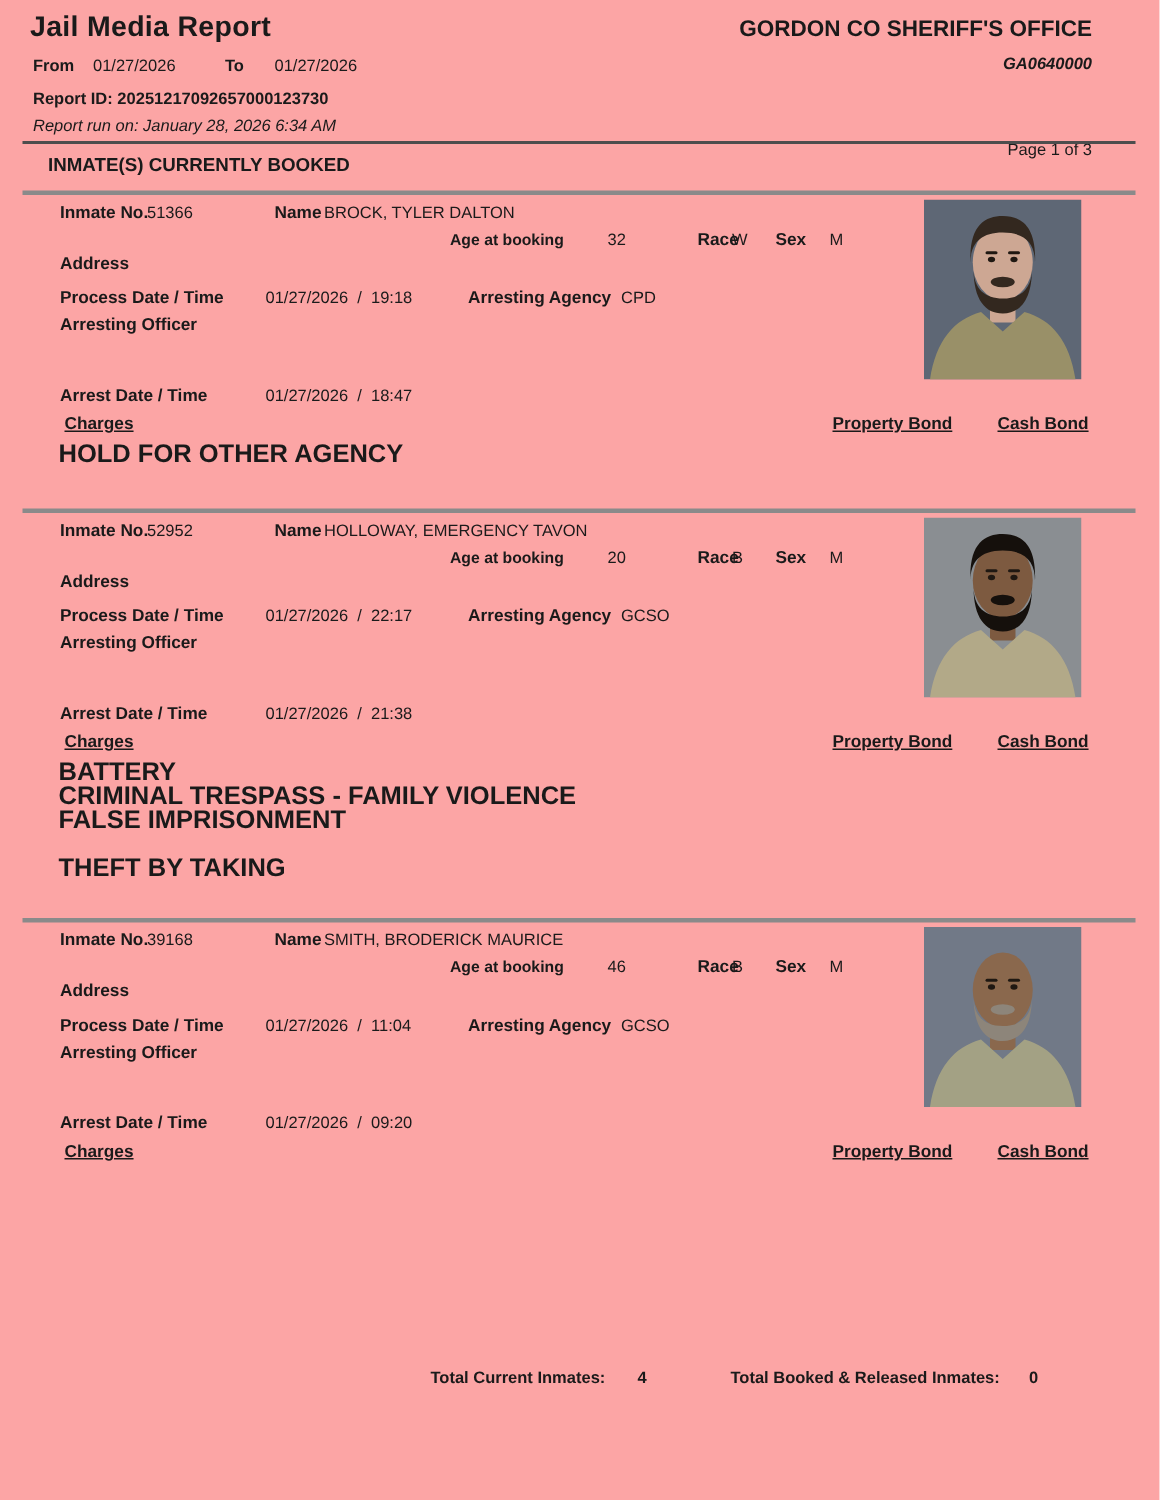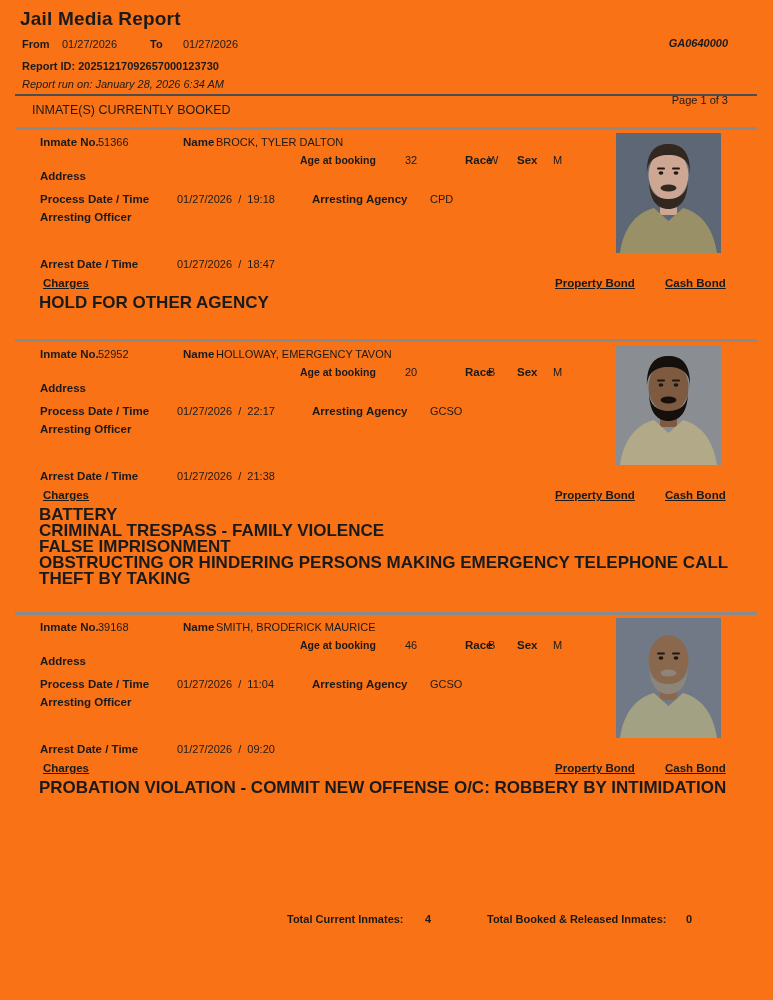--- a/index.html
+++ b/index.html
@@ -1,17 +1,17 @@
 <!DOCTYPE html>
 <html><head>
 <meta charset="utf-8">
 <style>
   html,body { margin:0; padding:0; background:#ffffff; }
   .page {
-    position:relative; width:773px; height:1000px; background:#f97316;
+    position:relative; width:773px; height:1000px; background:#fca5a5;
     font-family:"Liberation Sans", sans-serif; color:#1a1a1a; overflow:hidden;
   }
   .abs { position:absolute; white-space:nowrap; }
   .b { font-weight:bold; }
   .i { font-style:italic; }
   .u { text-decoration:underline;text-align:center; }
   .pre { white-space:pre; }
   .fs11 { font-size:11px; }
   .fs115 { font-size:11.5px; }
   .fs105 { font-size:10.5px; }
@@ -21,21 +21,21 @@
   .office-code { right:45px; top:37px; font-size:11px; font-weight:bold;font-style:italic; }
   .fromto { top:38px; }
   .report-id-row { left:22px; top:60px; }
   .run-on-row { left:22px; top:78px; }
   .page-num { right:45px; top:78px; font-size:11px;margin-top:16px; }
 
   .rule { position:absolute; left:15px; width:742px; }
   .rule-header { top:94px; height:2px; background:#4d4d4d; }
   .rule-section { top:0; height:3px; background:#8a8a8a; }
 
-  .section-heading { left:32px; top:103px; font-size:12.5px; font-weight:normal; }
+  .section-heading { left:32px; top:103px; font-size:12.5px; font-weight:bold; }
 
   .inmate { position:absolute; left:0; width:773px; }
   .inmate-1 { top:127px; height:212px; }
   .inmate-2 { top:339px; height:273px; }
   .inmate-3 { top:612px; height:240px; }
 
   .lbl { font-weight:bold; }
   .r1 { top:9px; }
   .r2 { top:27px; }
   .r3 { top:43px; }
@@ -45,38 +45,39 @@
   .r-chghdr { top:150px; }
   .charge-line { position:absolute; left:39px; font-size:17px; white-space:nowrap;font-weight:bold; }
 
   .x-inmateno { left:40px; }  .x-inmateno-v { left:98px; }
   .x-name { left:183px; }     .x-name-v { left:216px; }
   .x-age { left:300px; }      .x-age-v { left:405px; }
   .x-race { left:437px;margin-left:28px; }     .x-race-v { left:488px; }
   .x-sex { left:517px; }      .x-sex-v { left:553px; }
   .x-left { left:40px; }
   .x-dt { left:177px; }
-  .x-agency { left:312px; }   .x-agency-v { left:414px;margin-left:16px; }
+  .x-agency { left:312px; }   .x-agency-v { left:414px; }
   .x-charges { left:43px; }
   .x-propbond { left:555px; }
   .x-cashbond { left:665px; }
 
   .photo { position:absolute; left:616px; top:6px; width:105px; height:120px; }
   .photo svg { display:block; width:100%; height:100%; }
 
   .totals { position:absolute; top:913px; left:0; width:773px; font-size:11px; font-weight:bold; }
   .x-tot1 { left:287px; } .x-tot1v { left:425px; }
   .x-tot2 { left:487px; } .x-tot2v { left:686px; }
 </style>
 </head>
 <body>
 
 <div class="page">
 
   <div class="abs report-title">Jail Media Report</div>
+  <div class="abs office-name">GORDON CO SHERIFF'S OFFICE</div>
   <div class="abs office-code">GA0640000</div>
 
   <div>
     <span class="abs fromto fs11 b" style="left:22px">From</span>
     <span class="abs fromto fs11" style="left:62px">01/27/2026</span>
     <span class="abs fromto fs11 b" style="left:150px">To</span>
     <span class="abs fromto fs11" style="left:183px">01/27/2026</span>
   </div>
 
   <div class="abs report-id-row fs11 b">
@@ -156,21 +157,20 @@
     <span class="abs r5 x-left fs115 lbl">Arresting Officer</span>
     <span class="abs r5 fs11" style="left:177px"></span>
     <span class="abs r-arrest x-left fs115 lbl">Arrest Date / Time</span>
     <span class="abs r-arrest x-dt fs11 pre">01/27/2026  /  21:38</span>
     <span class="abs r-chghdr x-charges fs115 lbl u">Charges</span>
     <span class="abs r-chghdr x-propbond fs115 lbl u">Property Bond</span>
     <span class="abs r-chghdr x-cashbond fs115 lbl u">Cash Bond</span>
     <div class="charge-line" style="top:166px">BATTERY</div>
     <div class="charge-line" style="top:182px">CRIMINAL TRESPASS - FAMILY VIOLENCE</div>
     <div class="charge-line" style="top:198px">FALSE IMPRISONMENT</div>
-    <div class="charge-line" style="top:214px">OBSTRUCTING OR HINDERING PERSONS MAKING EMERGENCY TELEPHONE CALL</div>
     <div class="charge-line" style="top:230px">THEFT BY TAKING</div>
     <div class="photo" style="--bg: #8a8e92; --skin: #7d5a40; --hair: #15100c; --beard: #15100c; --shirt: #b2a988;">
       <svg viewBox="0 0 105 120" preserveAspectRatio="none">
         <rect x="0" y="0" width="105" height="120" fill="var(--bg)"></rect>
         <rect x="44" y="56" width="17" height="26" fill="var(--skin)"></rect>
         <path d="M4,120 C8,94 20,80 38,75 L52.5,88 L67,75 C85,80 97,94 101,120 Z" fill="var(--shirt)"></path>
         <ellipse cx="52.5" cy="42" rx="20" ry="25" fill="var(--skin)"></ellipse>
         <path d="M33,46 C33,67 41,76 52.5,76 C64,76 72,67 72,46 C72,60 64,66 52.5,66 C41,66 33,60 33,46 Z" fill="var(--beard)"></path>
         <ellipse cx="52.5" cy="55" rx="8" ry="3.5" fill="var(--beard)"></ellipse>
         <path d="M31,42 C30,18 40,11 52.5,11 C65,11 75,18 74,42 C74,30 68,22 52.5,22 C37,22 31,30 31,42 Z" fill="var(--hair)"></path>
@@ -200,21 +200,20 @@
     <span class="abs r4 x-dt fs11 pre">01/27/2026  /  11:04</span>
     <span class="abs r4 x-agency fs115 lbl">Arresting Agency</span>
     <span class="abs r4 x-agency-v fs11">GCSO</span>
     <span class="abs r5 x-left fs115 lbl">Arresting Officer</span>
     <span class="abs r5 fs11" style="left:177px"></span>
     <span class="abs r-arrest x-left fs115 lbl">Arrest Date / Time</span>
     <span class="abs r-arrest x-dt fs11 pre">01/27/2026  /  09:20</span>
     <span class="abs r-chghdr x-charges fs115 lbl u">Charges</span>
     <span class="abs r-chghdr x-propbond fs115 lbl u">Property Bond</span>
     <span class="abs r-chghdr x-cashbond fs115 lbl u">Cash Bond</span>
-    <div class="charge-line" style="top:166px">PROBATION VIOLATION - COMMIT NEW OFFENSE O/C: ROBBERY BY INTIMIDATION</div>
     <div class="photo" style="--bg: #717987; --skin: #8a684d; --hair: transparent; --beard: #8d857a; --shirt: #a3a184;">
       <svg viewBox="0 0 105 120" preserveAspectRatio="none">
         <rect x="0" y="0" width="105" height="120" fill="var(--bg)"></rect>
         <rect x="44" y="56" width="17" height="26" fill="var(--skin)"></rect>
         <path d="M4,120 C8,94 20,80 38,75 L52.5,88 L67,75 C85,80 97,94 101,120 Z" fill="var(--shirt)"></path>
         <ellipse cx="52.5" cy="42" rx="20" ry="25" fill="var(--skin)"></ellipse>
         <path d="M33,46 C33,67 41,76 52.5,76 C64,76 72,67 72,46 C72,60 64,66 52.5,66 C41,66 33,60 33,46 Z" fill="var(--beard)"></path>
         <ellipse cx="52.5" cy="55" rx="8" ry="3.5" fill="var(--beard)"></ellipse>
         <path d="M31,42 C30,18 40,11 52.5,11 C65,11 75,18 74,42 C74,30 68,22 52.5,22 C37,22 31,30 31,42 Z" fill="var(--hair)"></path>
         <ellipse cx="45" cy="40" rx="2.4" ry="1.8" fill="#1f1812"></ellipse>

